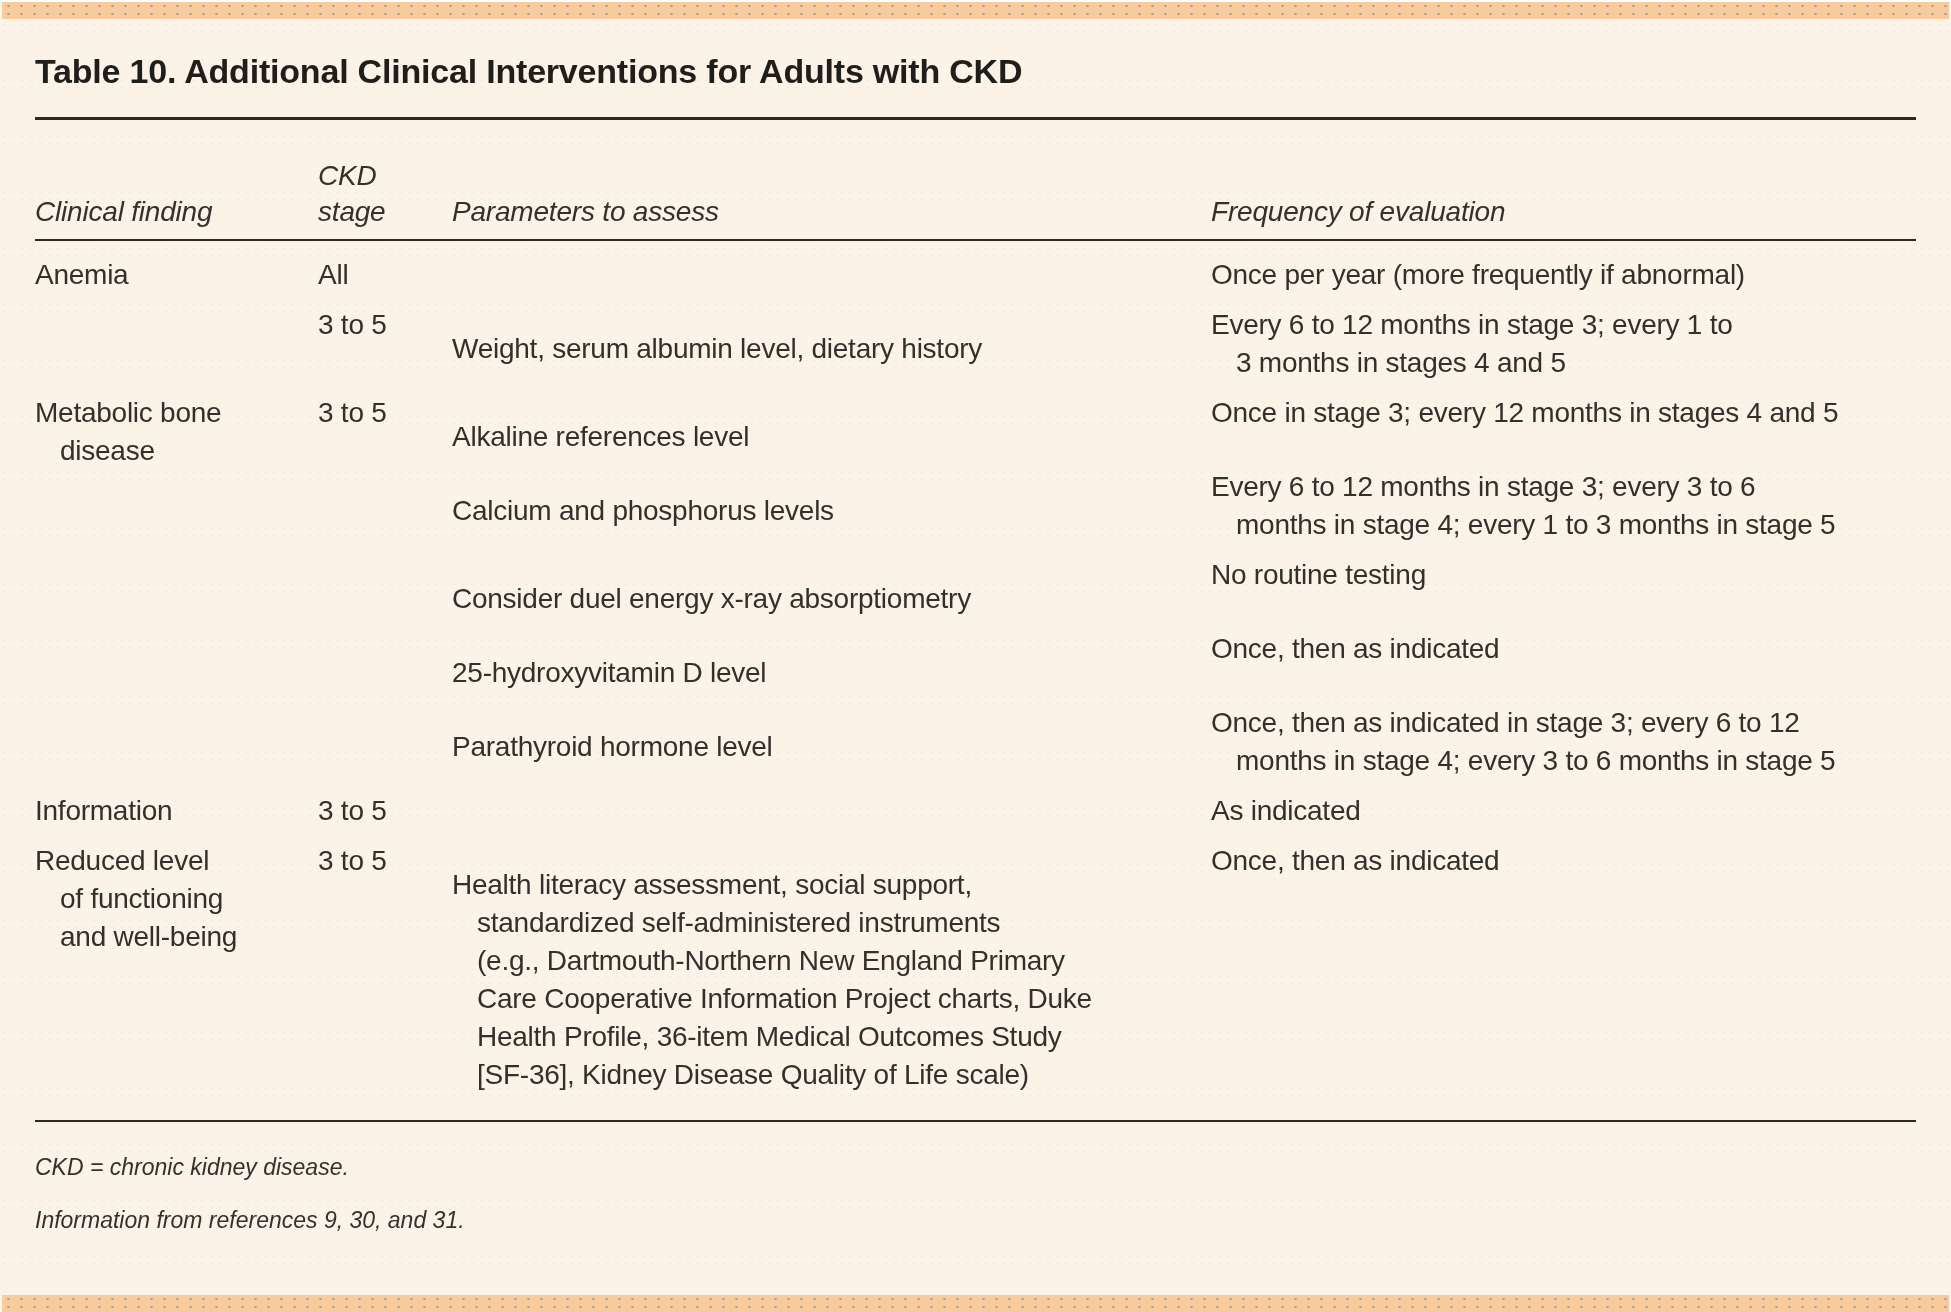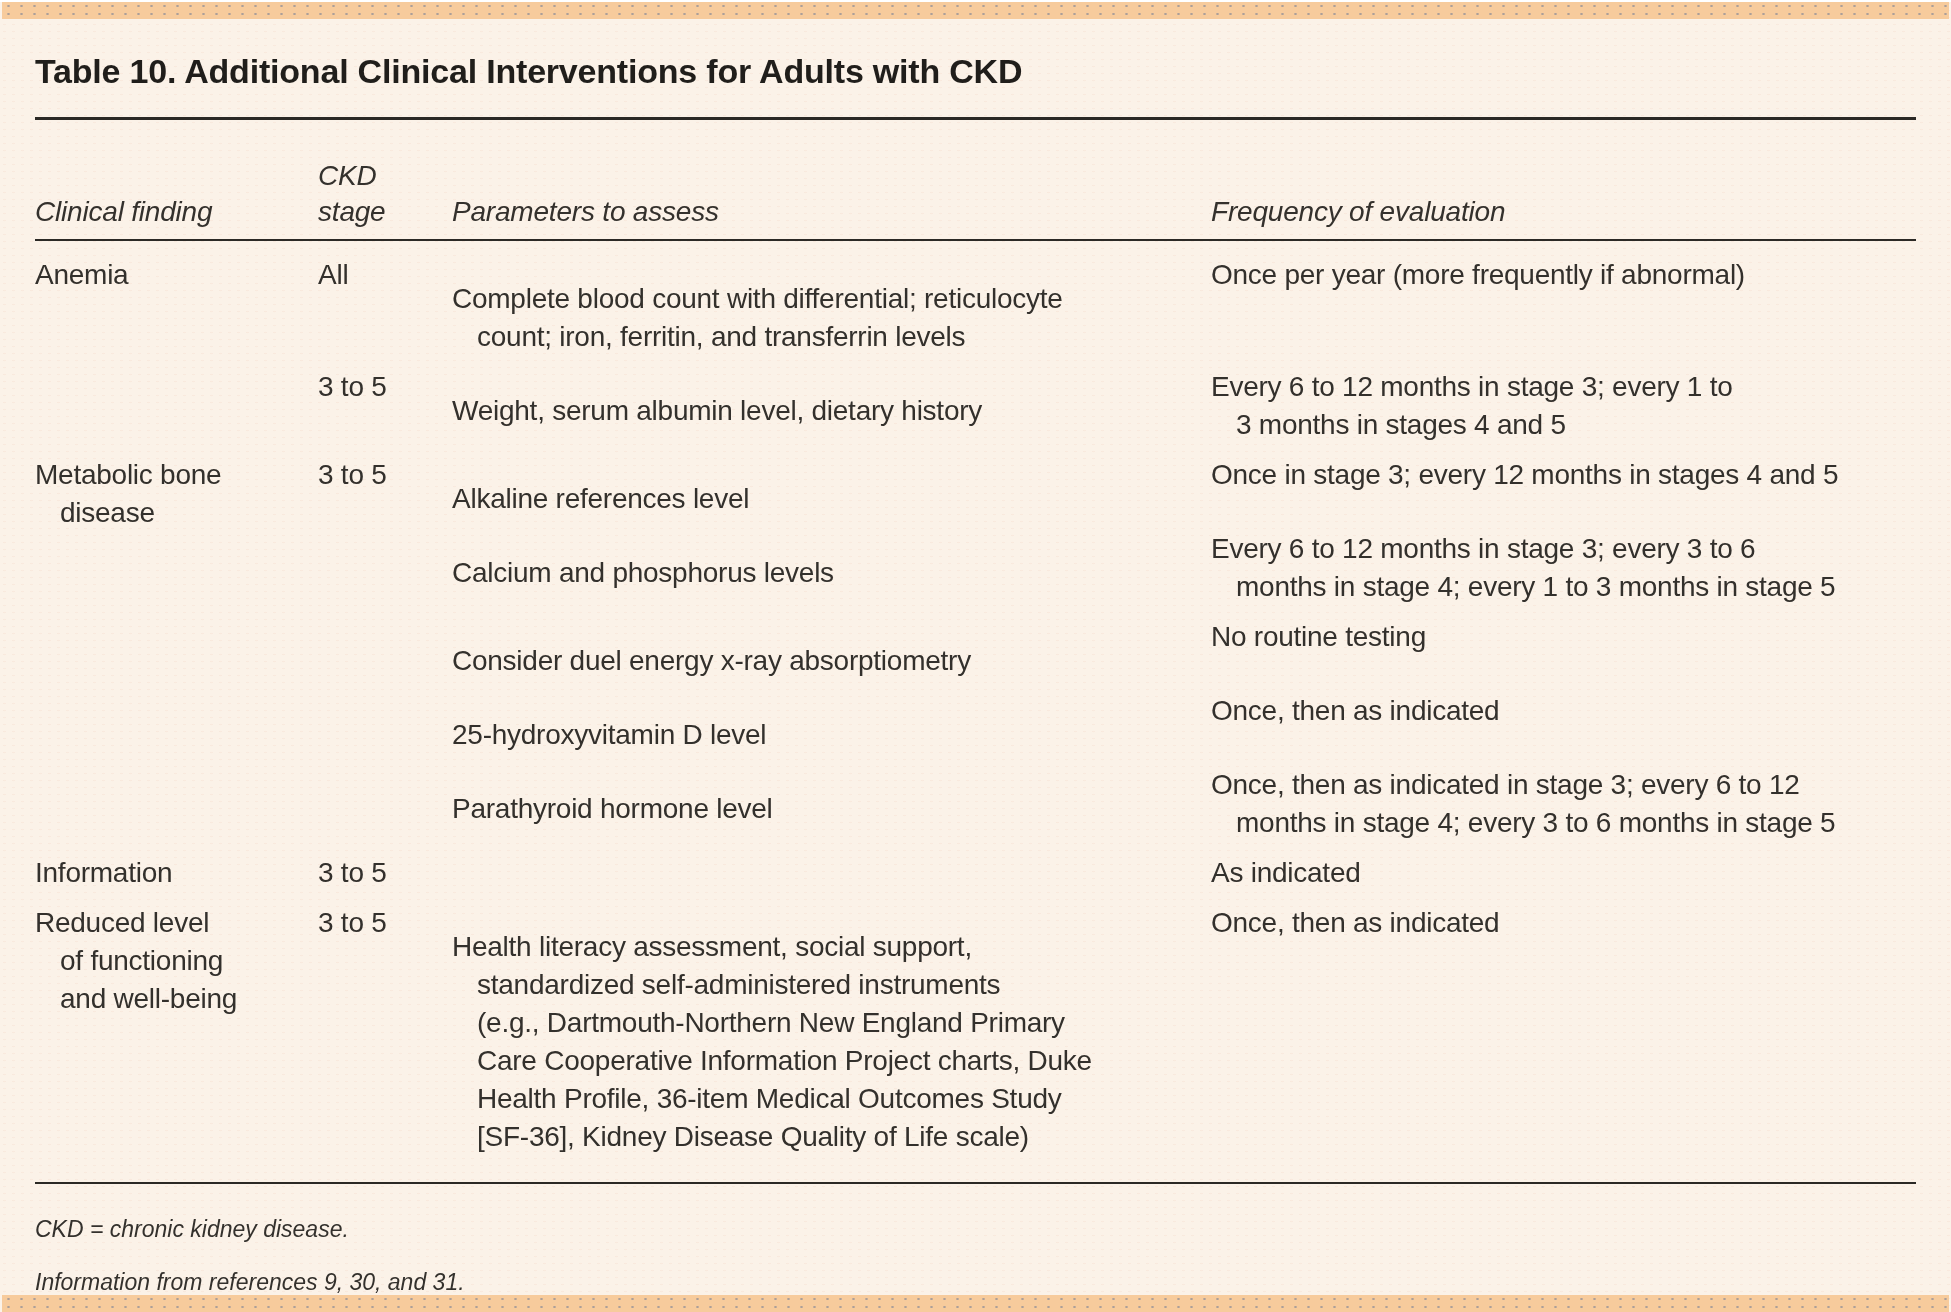--- a/index.html
+++ b/index.html
@@ -72,22 +72,20 @@
       <div class="c3">Parameters to assess</div>
       <div class="c4">Frequency of evaluation</div>
     </div>
 
     <div class="rule"></div>
 
     <div class="grid body-grid">
 
       <div class="cell c1">Anemia</div>
       <div class="cell c2">All</div>
-      <div class="cell c3">Complete blood count with differential; reticulocyte
-count; iron, ferritin, and transferrin levels</div>
       <div class="cell c4">Once per year (more frequently if abnormal)</div>
 
       <div class="cell c2">3 to 5</div>
       <div class="cell c3">Weight, serum albumin level, dietary history</div>
       <div class="cell c4">Every 6 to 12 months in stage 3; every 1 to
 3 months in stages 4 and 5</div>
 
       <div class="cell c1 span5">Metabolic bone
 disease</div>
       <div class="cell c2 span5">3 to 5</div>

